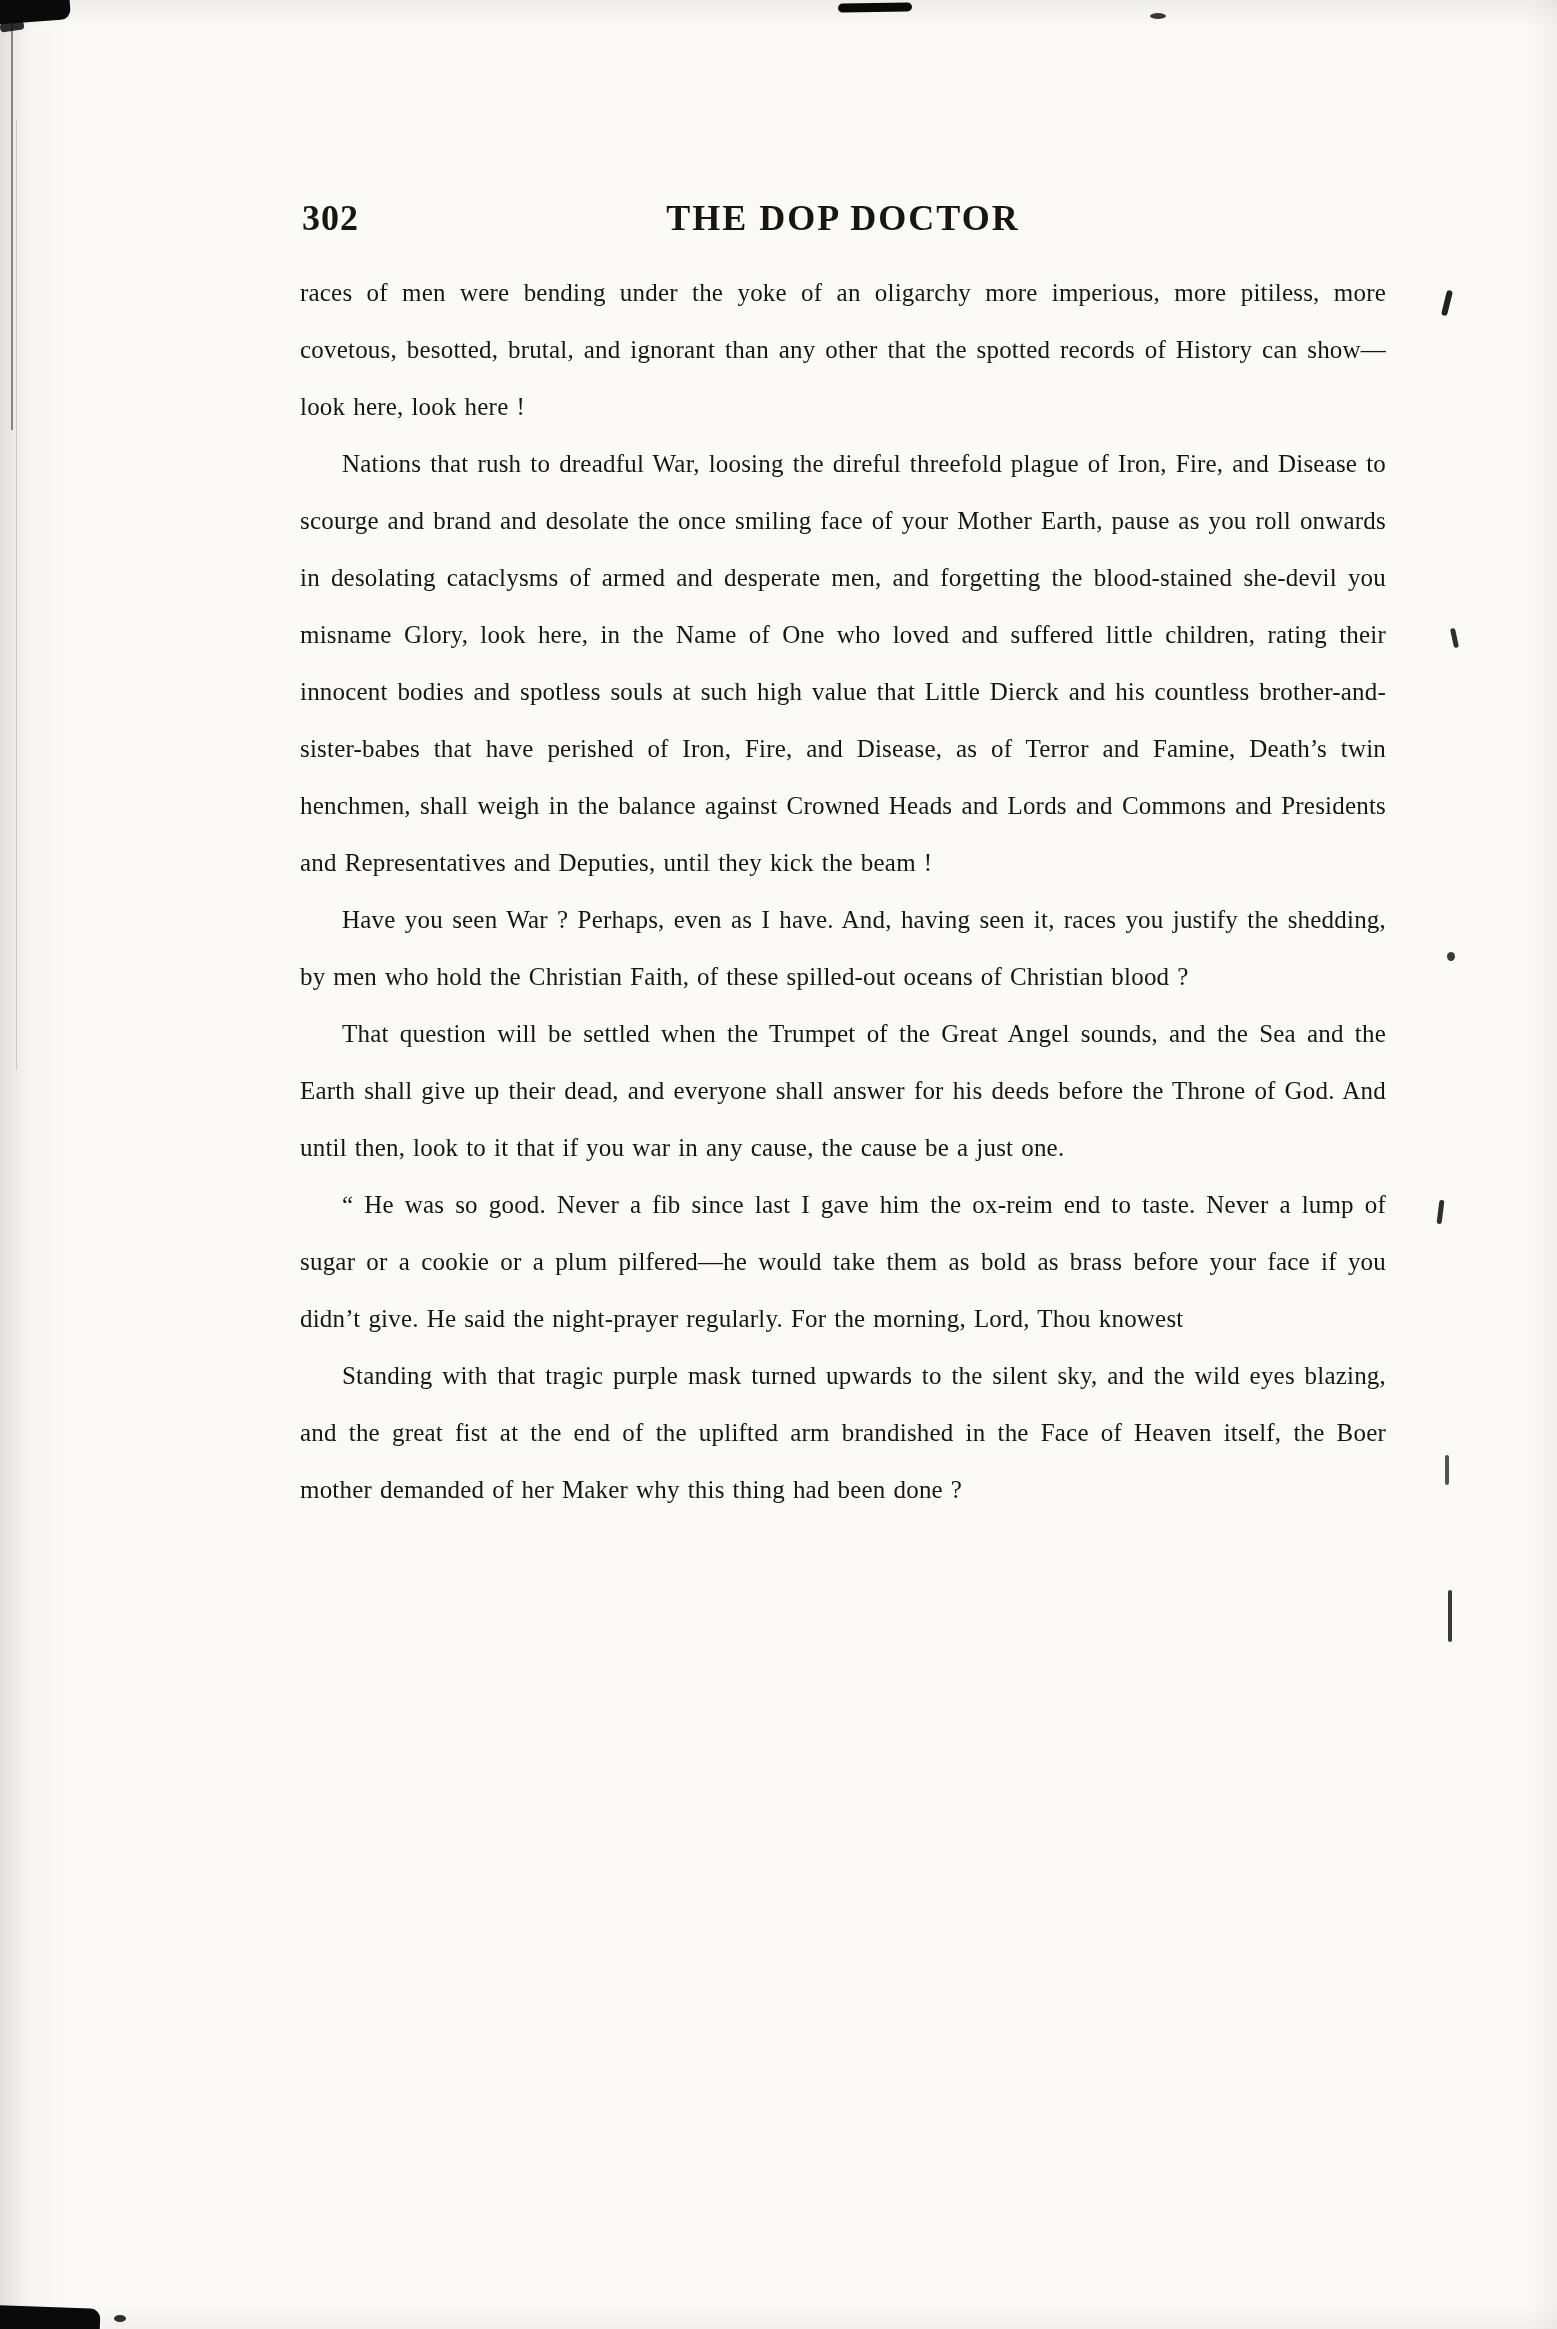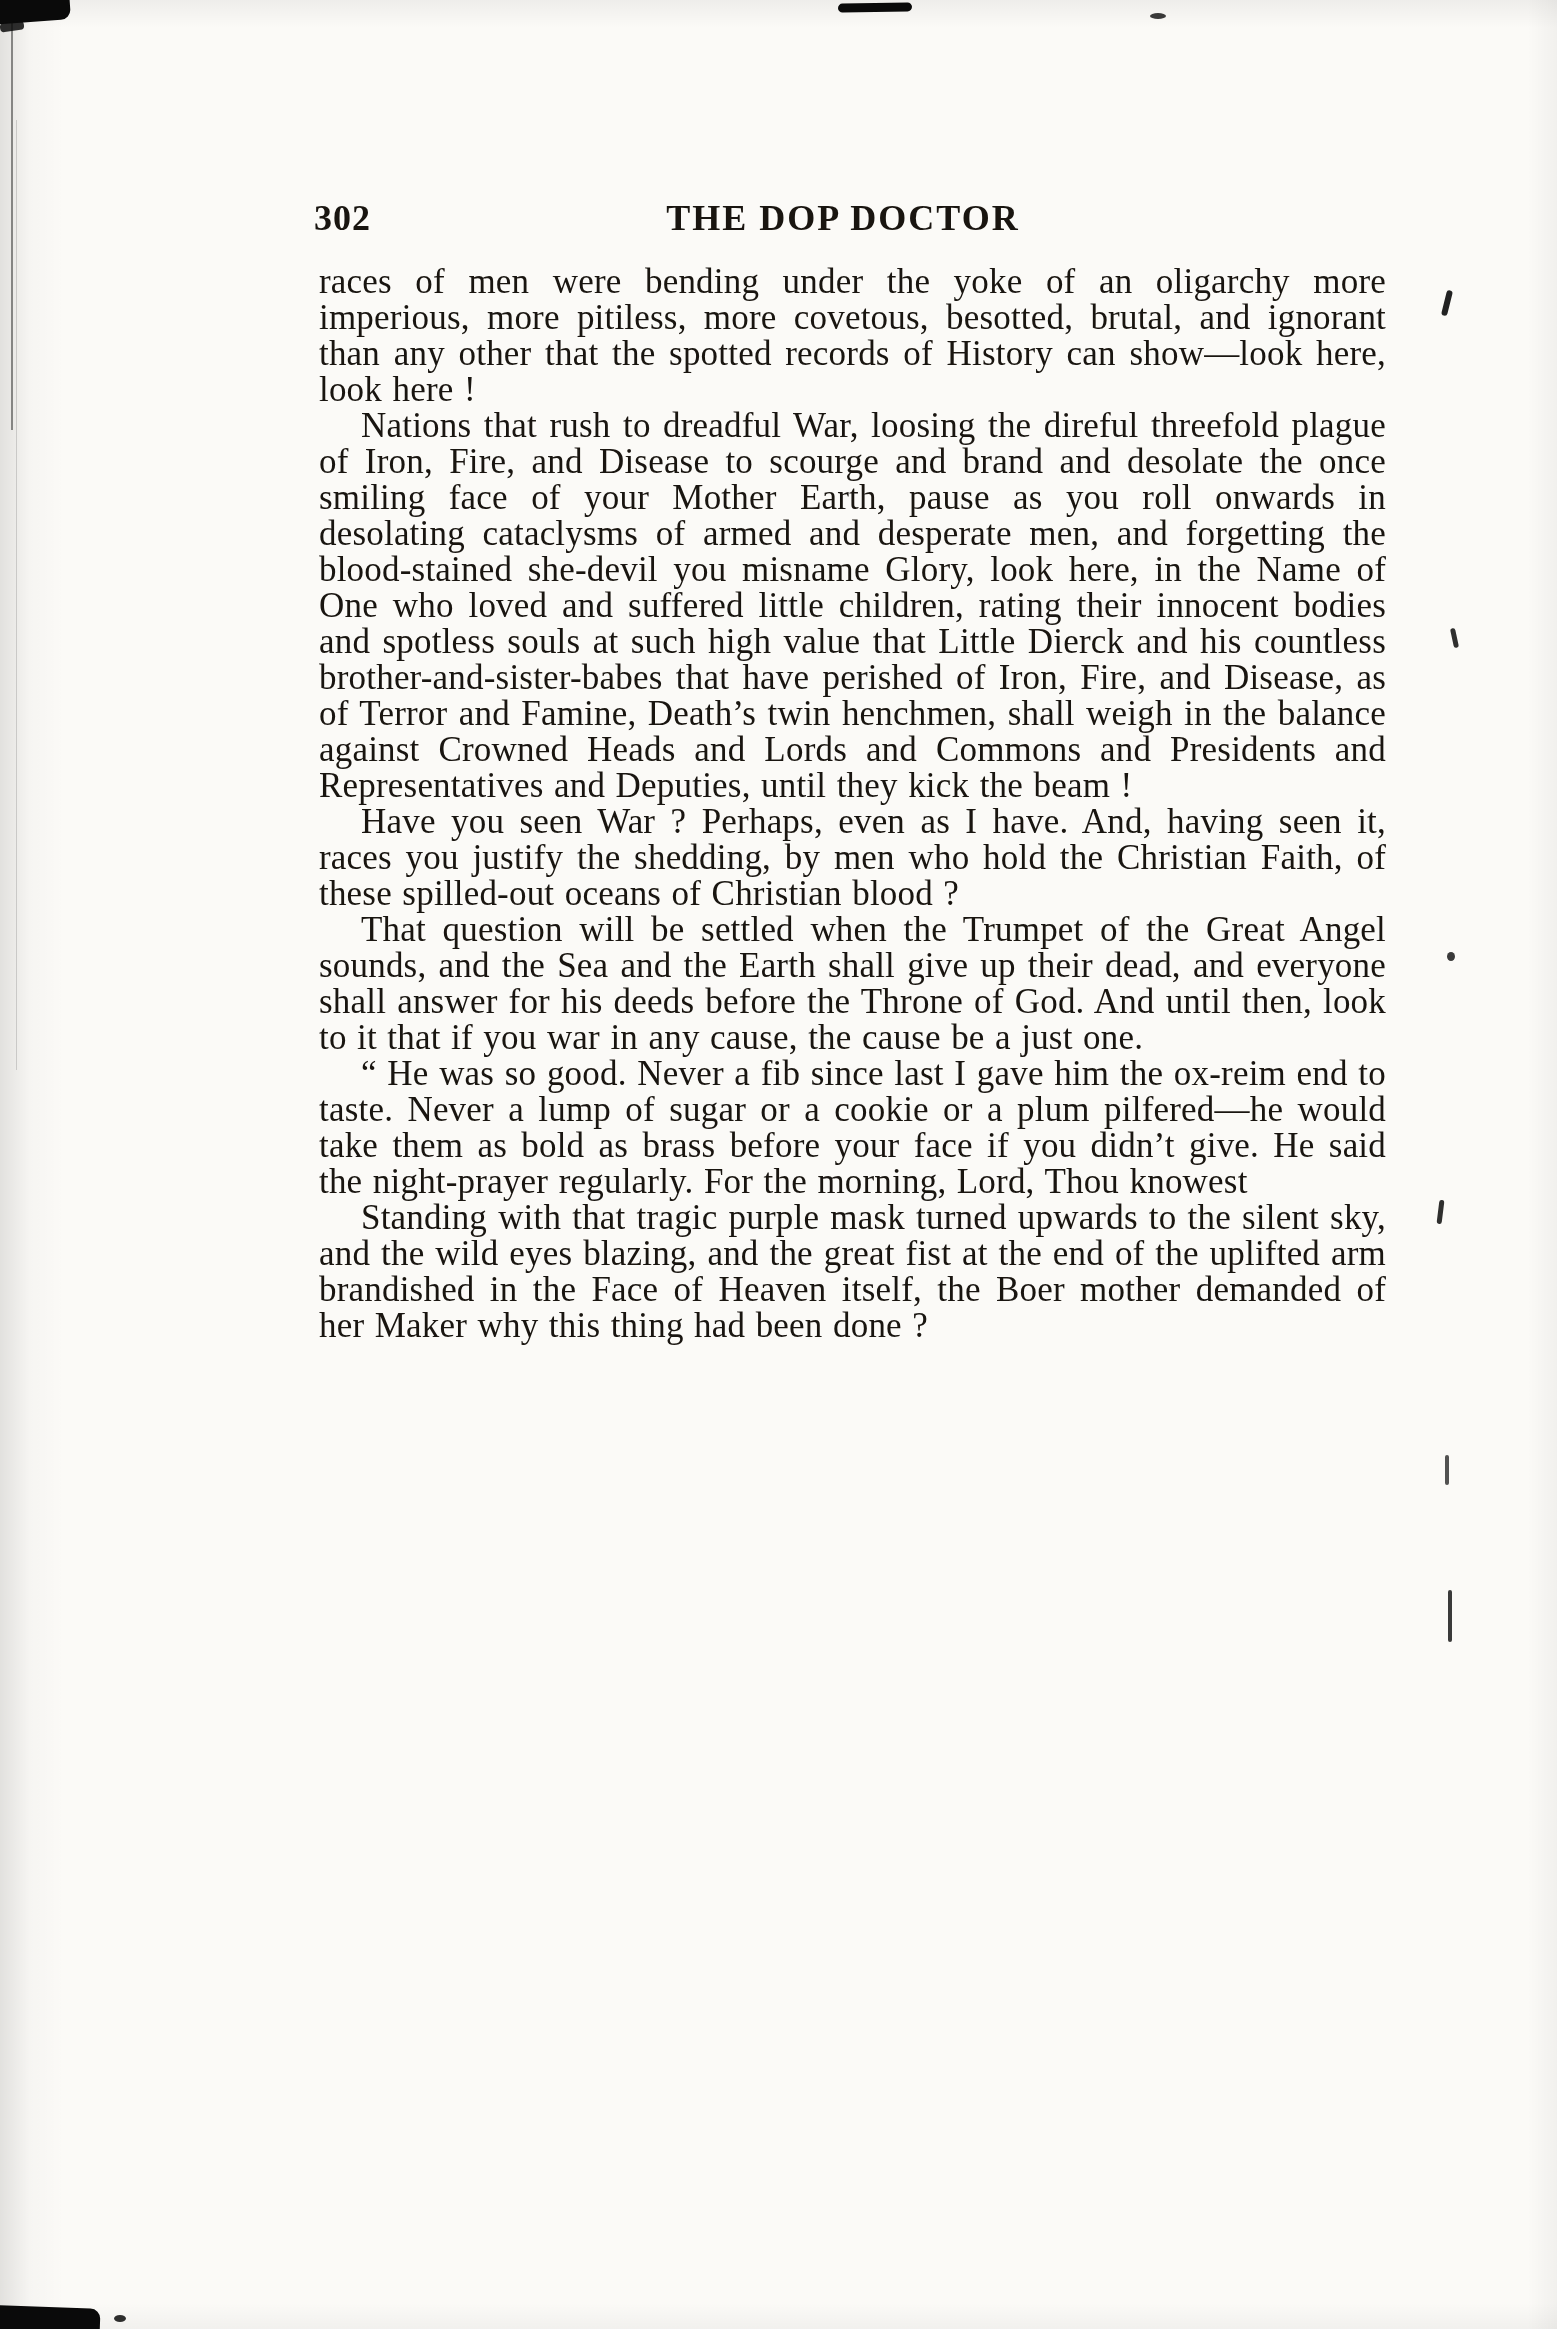--- a/index.html
+++ b/index.html
@@ -37,31 +37,30 @@
     position: relative;
     text-align: center;
     font-weight: bold;
     font-size: 36px;
     line-height: 44px;
     letter-spacing: 2px;
     margin-bottom: 24px;
   }
   .folio {
     position: absolute;
-    left: 14px; top: 0;
+    left: 2px; top: 0;
     letter-spacing: 1px;
   }
 
   .body-text {
-    font-size: 35px;
-    line-height: 36px;
+    font-size: 25px;
+    line-height: 57px;
     text-align: justify;
     letter-spacing: 0.2px;
     word-spacing: 1.5px;
-    margin-left: 19px;
   }
   .para { margin: 0; text-indent: 42px; }
   .para.no-indent { text-indent: 0; }
   .para.section-gap { margin-top: 46px; }
 
   
   .artifact { position: absolute; background: #0a0a0a; pointer-events: none; }
   .a-tl       { left: -10px; top: -8px;  width: 80px;  height: 30px; transform: rotate(-4deg); border-radius: 0 0 10px 2px; }
   .a-tl2      { left: 0px;   top: 22px;  width: 24px;  height: 9px;  transform: rotate(-8deg); border-radius: 4px; opacity: .85; }
   .a-top-dash { left: 838px; top: 3px;   width: 74px;  height: 9px;  border-radius: 5px; transform: rotate(-1deg); }

